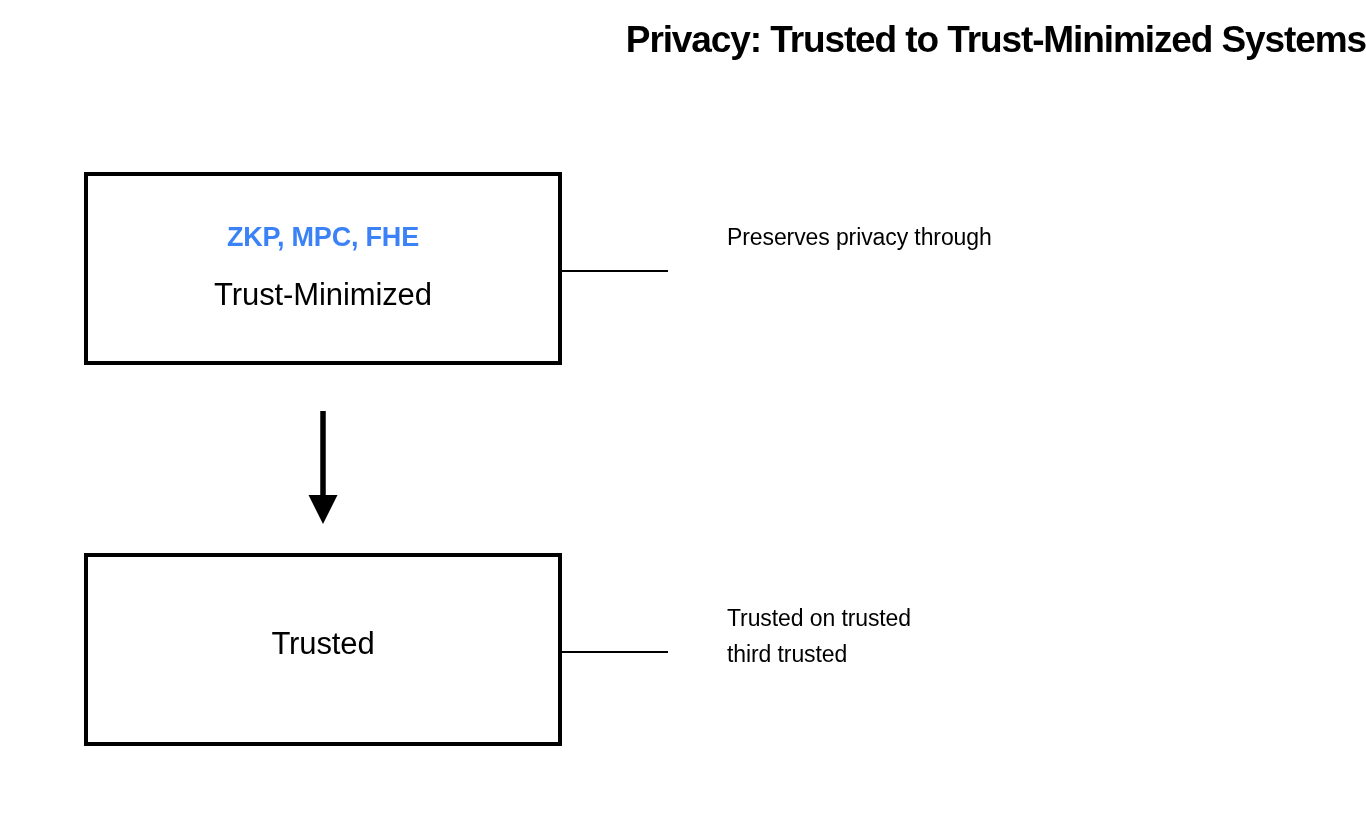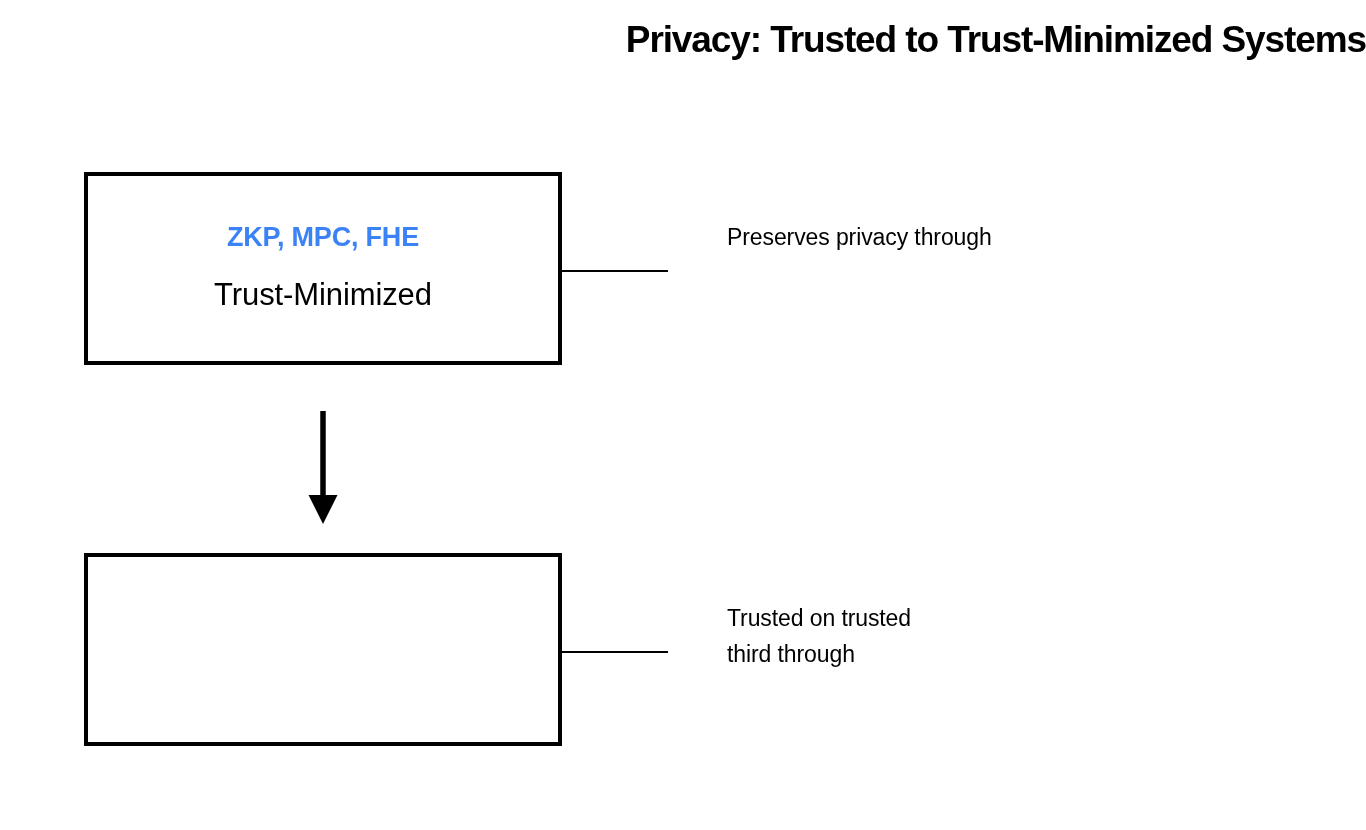--- a/index.html
+++ b/index.html
@@ -125,21 +125,22 @@
   <span class="ann-line">Preserves privacy through</span>
 </div>
 
 <svg class="flow-arrow" viewBox="0 0 46 125">
   <line x1="23" y1="6" x2="23" y2="93" stroke="#000000" stroke-width="5.5"></line>
   <polygon points="8.5,90 37.5,90 23,119" fill="#000000"></polygon>
 </svg>
 
 <div class="node-box box-bottom">
   <div class="node-inner inner-bottom">
+    <div class="node-sub">Trusted</div>
   </div>
 </div>
 
 <div class="connector-line connector-bottom"></div>
 
 <div class="annotation annotation-bottom">
   <span class="ann-line">Trusted on trusted</span>
-  <span class="ann-line">third through</span>
+  <span class="ann-line">third trusted</span>
 </div>
 
 </body></html>

